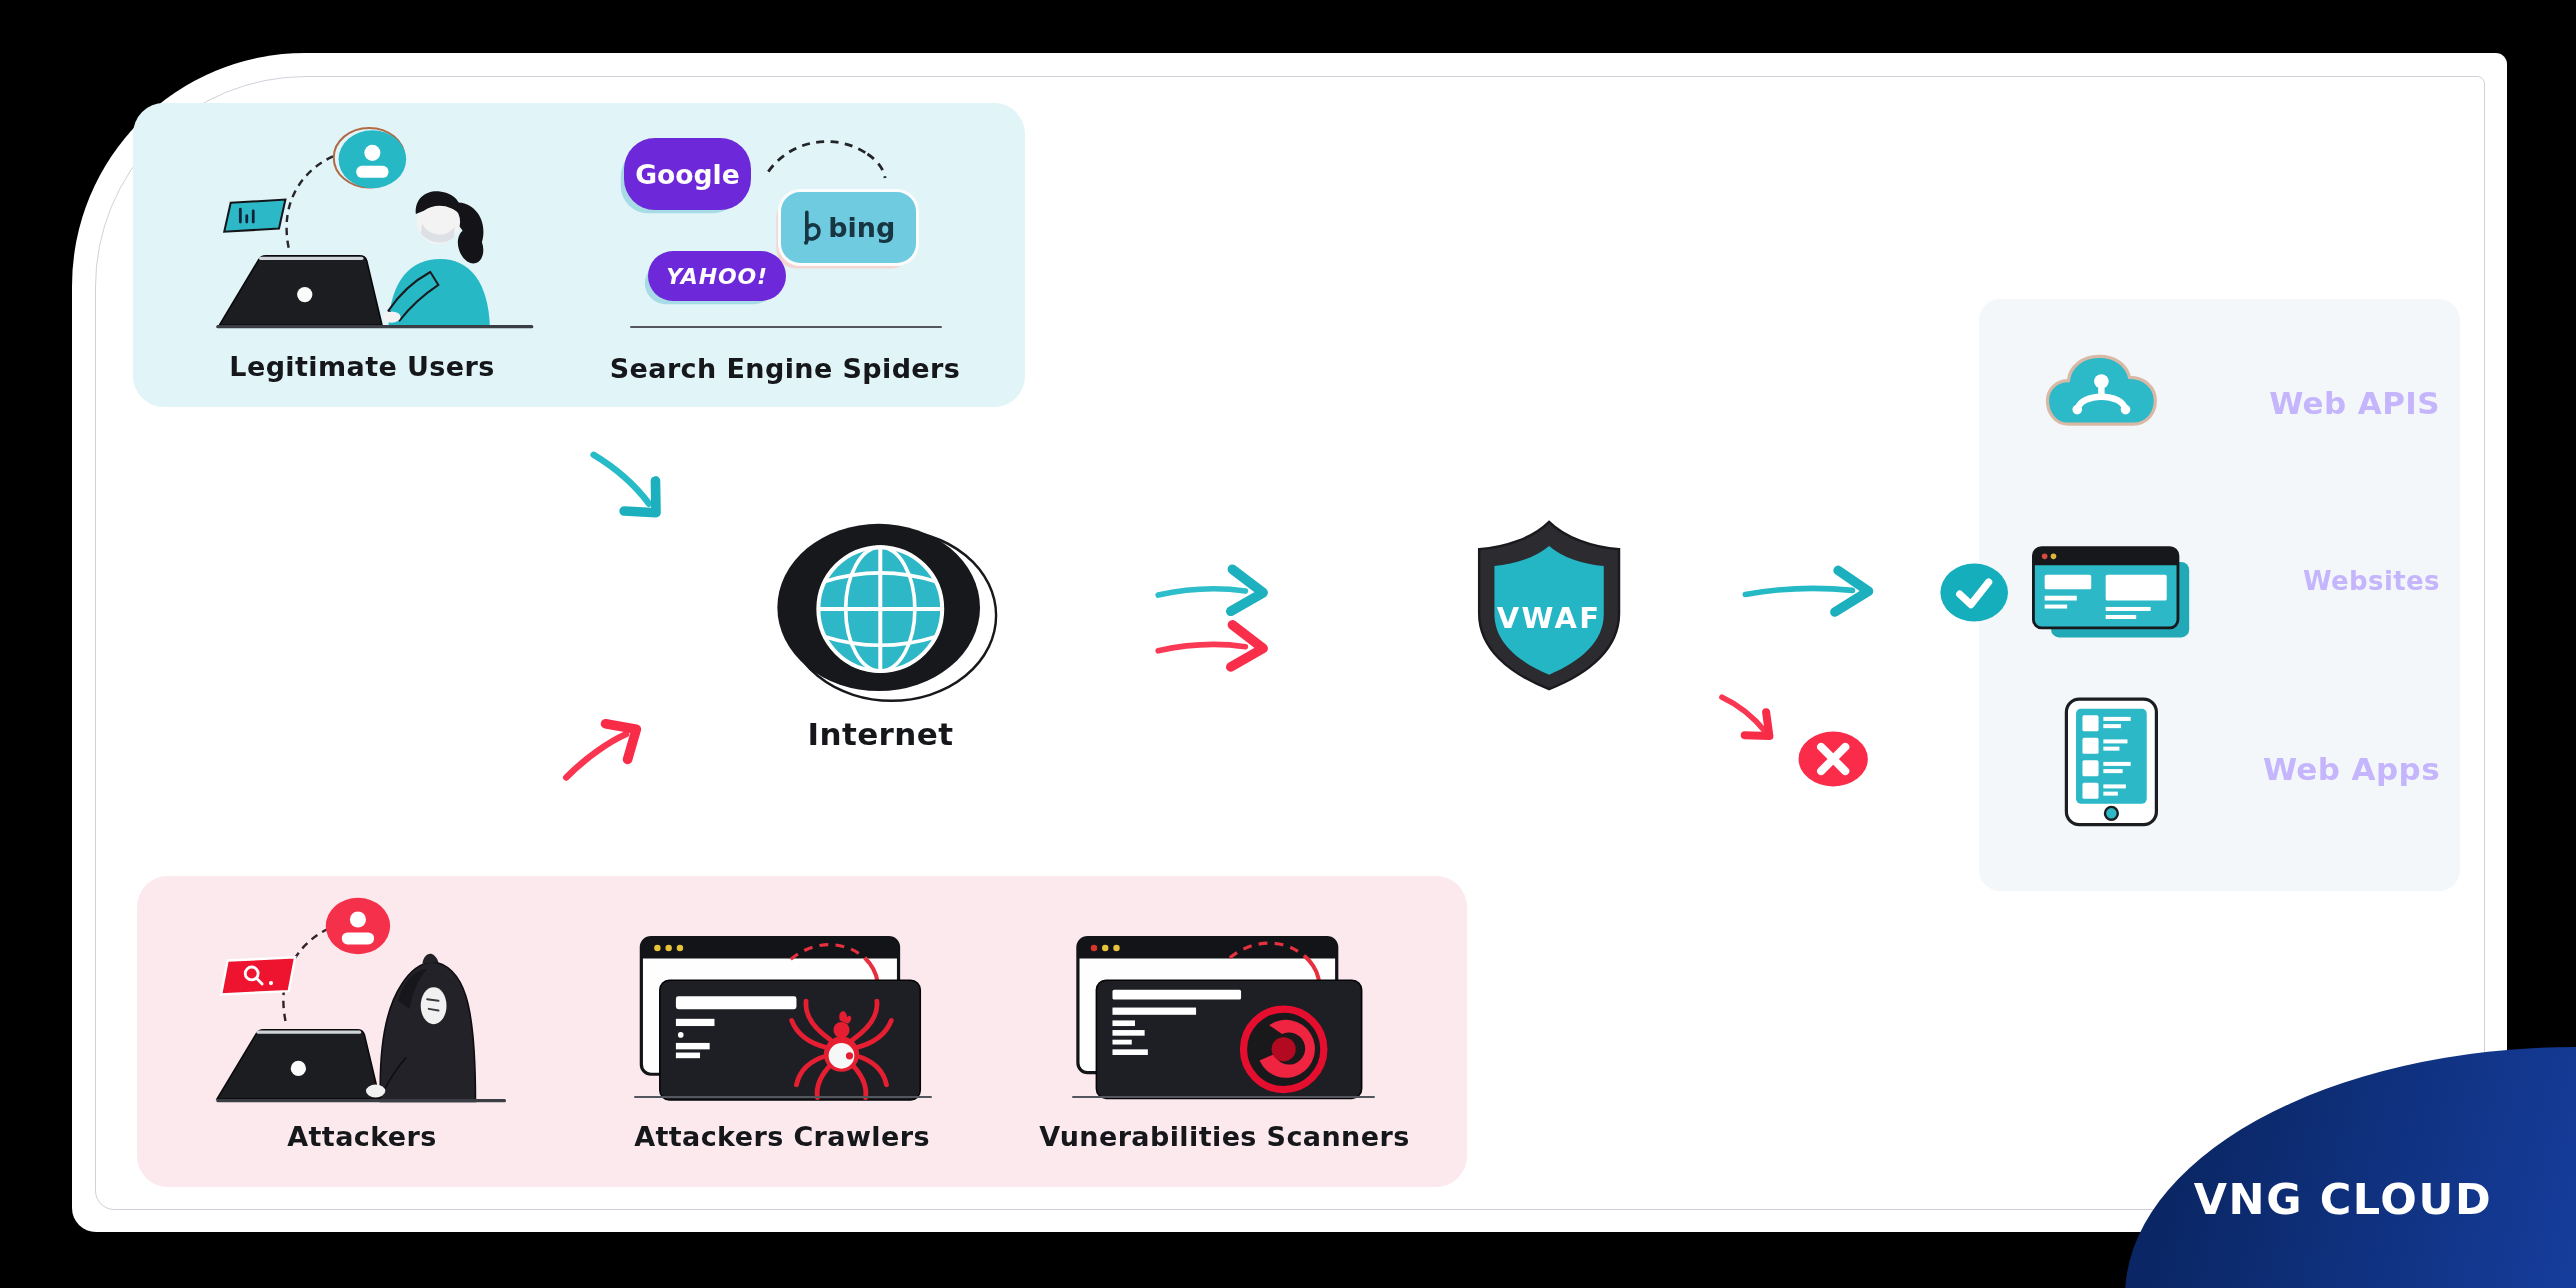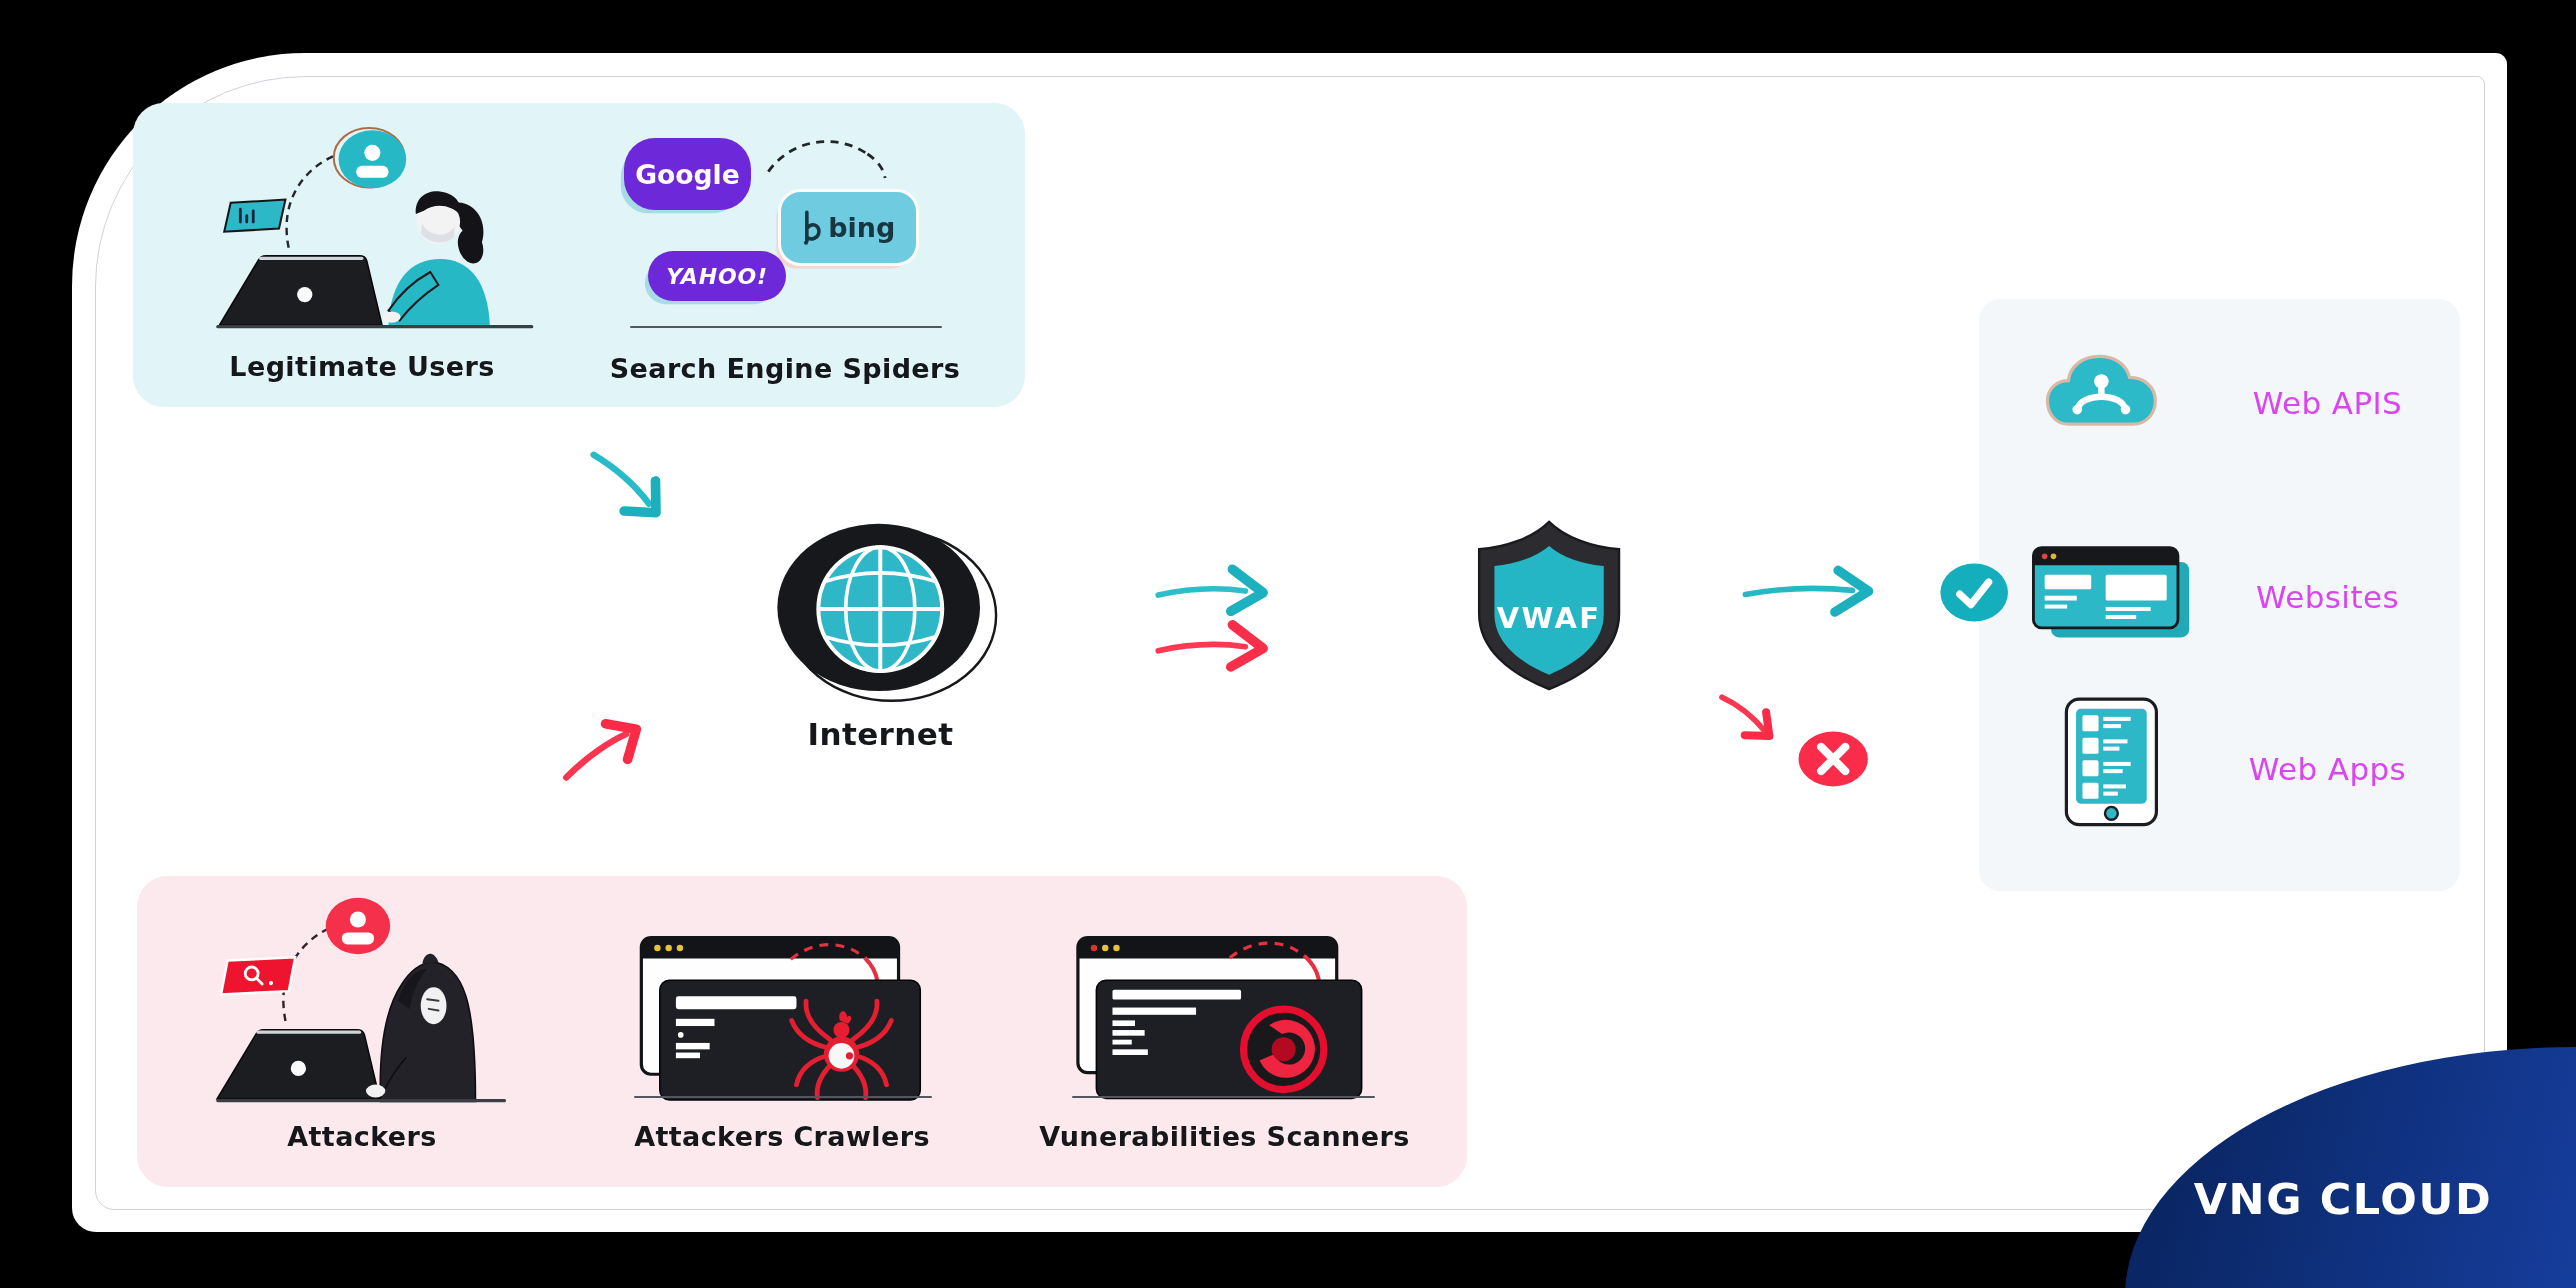--- a/index.html
+++ b/index.html
@@ -7,21 +7,21 @@
          font-family:"DejaVu Sans","Liberation Sans",sans-serif;}
   .frame{position:absolute;left:72px;top:53px;width:2435px;height:1179px;background:#ffffff;
          border-radius:233px 11.3px 13px 24px;z-index:1;}
   .frame-inner{position:absolute;left:95px;top:76px;width:2388px;height:1132px;
          border:1.6px solid rgba(168,172,186,.55);border-radius:211px 8px 9.7px 19.3px;z-index:2;}
   .box{position:absolute;z-index:3;border-radius:31px;}
   .safe-box{left:133px;top:103px;width:892px;height:304px;background:#e1f4f8;}
   .threat-box{left:137px;top:876px;width:1330px;height:311px;background:#fbe9ed;}
   .target-panel{left:1979px;top:299px;width:481px;height:592px;background:#f3f7f9;border-radius:21px;}
   .lbl{position:absolute;z-index:6;font-weight:bold;color:#15171a;text-align:center;letter-spacing:0.4px;}
-  .row-lbl{position:absolute;z-index:6;font-weight:normal;color:#d946ef;text-align:center;letter-spacing:0.4px;}
+  .row-lbl{position:absolute;z-index:6;font-weight:bold;color:#c4b5fd;text-align:right;letter-spacing:0.4px;}
   .underline{position:absolute;z-index:6;height:2.4px;background:#54565e;border-radius:1.6px;}
   .pill{position:absolute;z-index:6;display:flex;align-items:center;justify-content:center;font-weight:bold;}
   .pill-dark{background:#6d28d9;color:#fdfdfd;box-shadow:-7.2px 7.2px 0 -4px #a7dce6;}
   .pill-bing{background:#6ecbe0;color:#173642;border:3.2px solid #fcfcfc;box-shadow:-4.8px 5.6px 0 -3.2px #f3d6d2;gap:7.2px;}
   svg.icon{position:absolute;z-index:5;overflow:visible;}
   .waf-label{position:absolute;z-index:6;left:1344px;top:713px;width:330px;text-align:center;
              font-weight:bold;font-size:32px;line-height:38px;color:#15171a;}
   .brand-blob{position:absolute;z-index:40;left:2125px;top:1047px;width:902px;height:499px;border-radius:50%;
               background:linear-gradient(105deg,#0a2664 8%,#1d4dc2 78%);}
   .brand-text{position:absolute;z-index:41;left:2174px;top:1174px;width:338px;text-align:center;
@@ -167,21 +167,21 @@
     <path d="M8,30 v-12 a10,10 0 0 1 10,-10 h160 a10,10 0 0 1 10,10 v12 z" fill="#17181b"></path>
     <circle cx="22" cy="19" r="3.5" fill="#d84b3f"></circle>
     <circle cx="33" cy="19" r="3.5" fill="#e0b33c"></circle>
     <rect x="22" y="42" width="58" height="18" rx="2" fill="#ffffff"></rect>
     <rect x="98" y="42" width="76" height="32" rx="2" fill="#ffffff"></rect>
     <rect x="22" y="68" width="40" height="6" fill="#ffffff"></rect>
     <rect x="22" y="79" width="28" height="5" fill="#ffffff"></rect>
     <rect x="98" y="82" width="56" height="5" fill="#ffffff"></rect>
     <rect x="98" y="92" width="38" height="5" fill="#ffffff"></rect>
   </svg>
-  <div class="row-lbl" style="left:2215px;top:579px;width:225px;font-size:31px;">Websites</div>
+  <div class="row-lbl" style="left:2215px;top:566px;width:225px;font-size:26px;">Websites</div>
 
   <svg class="icon" style="left:2063px;top:696px;" width="100" height="135" viewBox="0 0 124 168">
     <rect x="4" y="4" width="112" height="156" rx="16" fill="#ffffff" stroke="#1c1d20" stroke-width="4"></rect>
     <rect x="16" y="16" width="88" height="118" rx="6" fill="#2db8c7"></rect>
     <g fill="#ffffff">
       <rect x="24" y="24" width="20" height="20" rx="2"></rect>
         <rect x="50" y="26" width="34" height="5"></rect>
         <rect x="50" y="35" width="22" height="5"></rect>
       <rect x="24" y="52" width="20" height="20" rx="2"></rect>
         <rect x="50" y="54" width="30" height="5"></rect>

